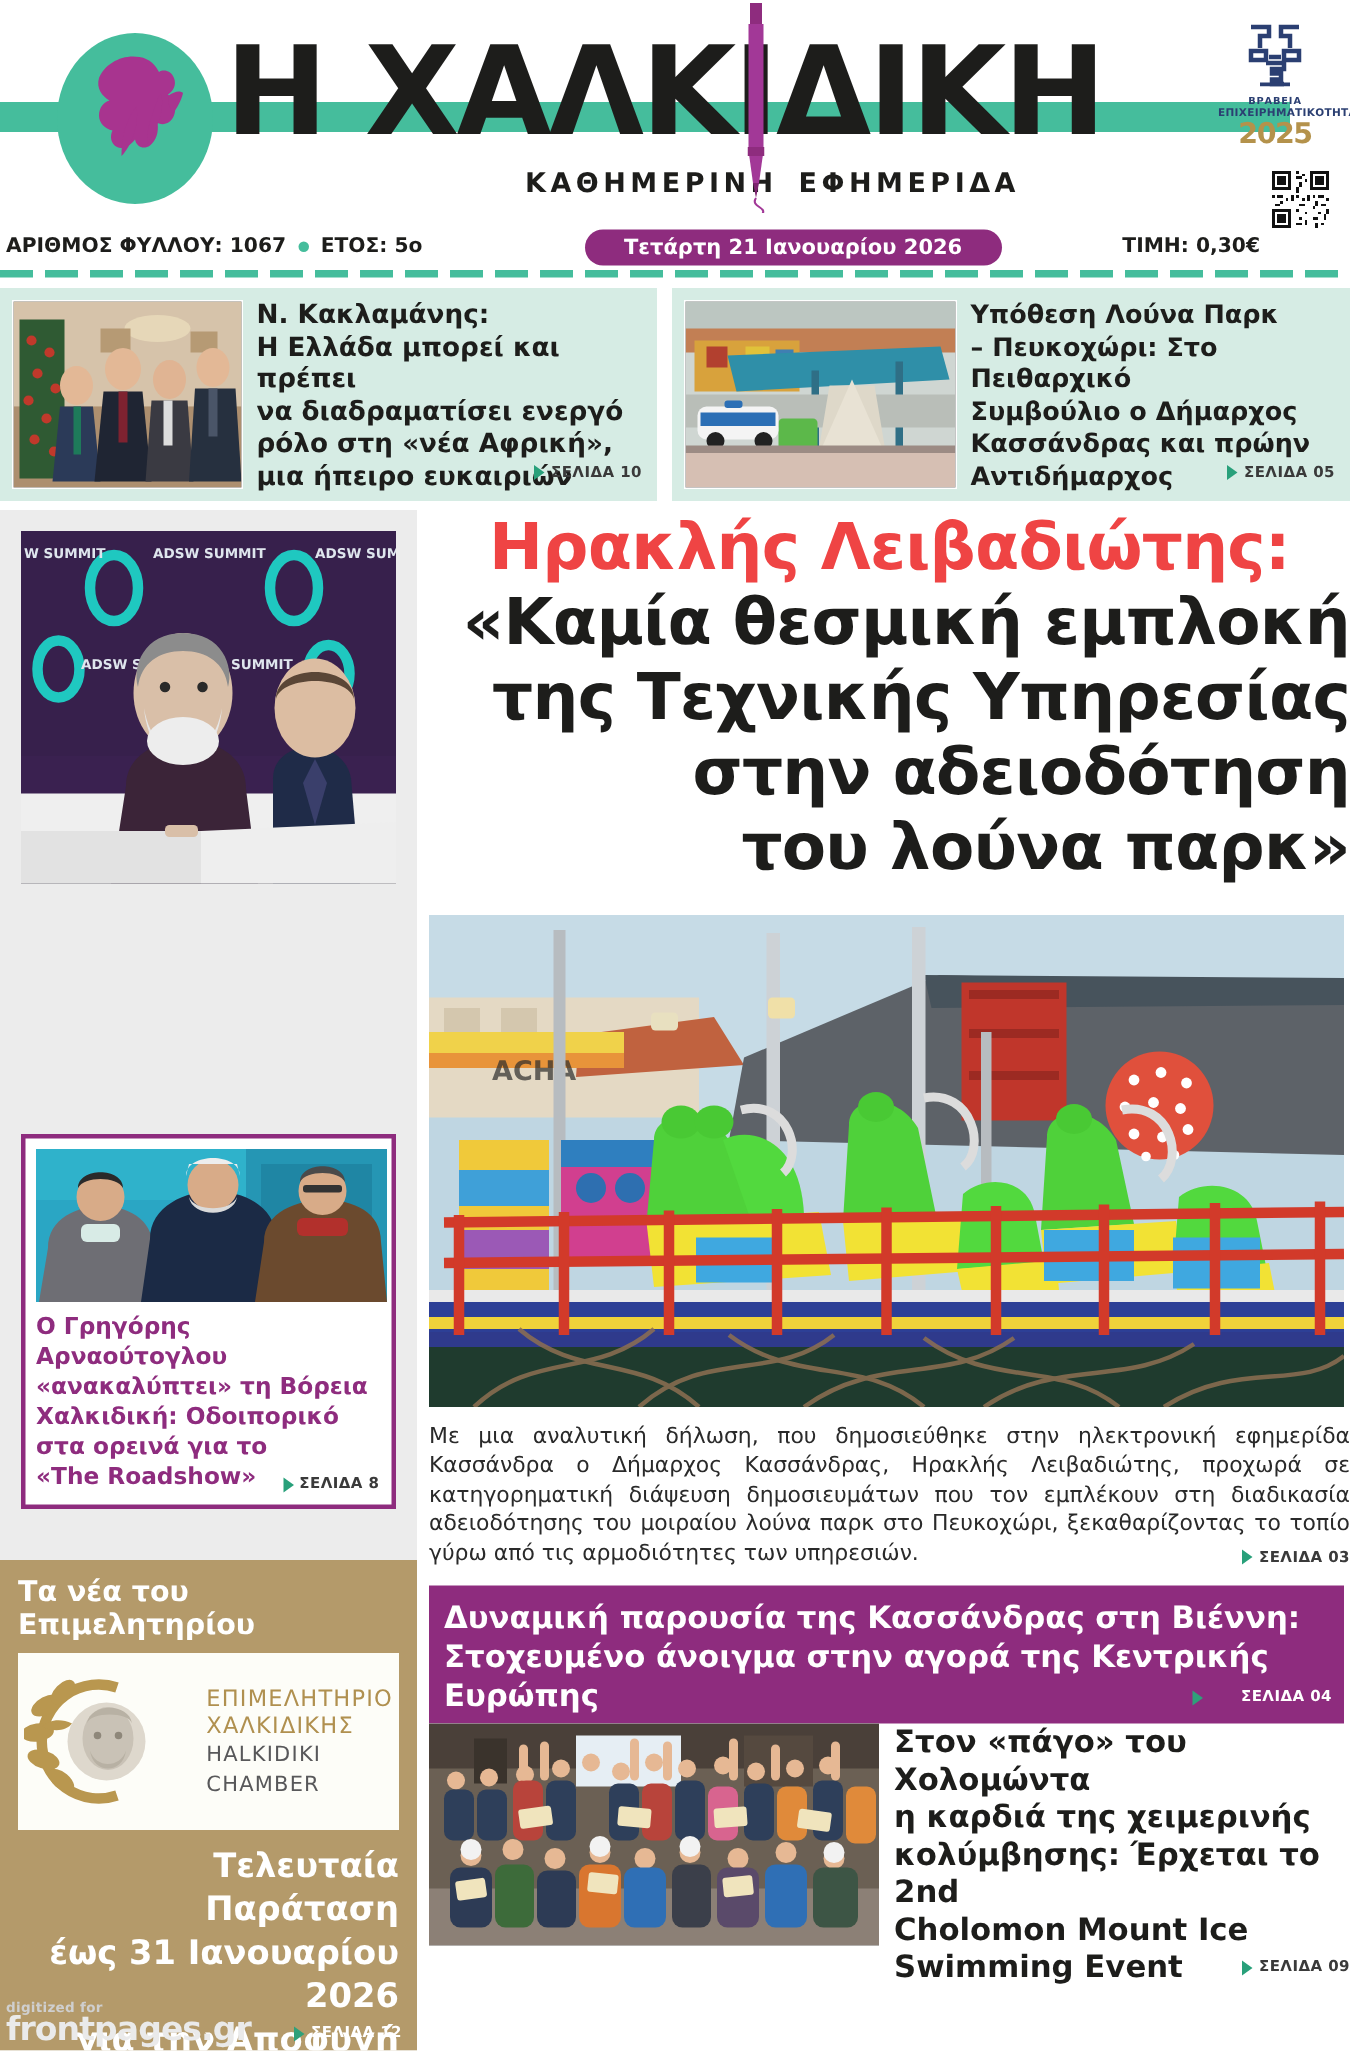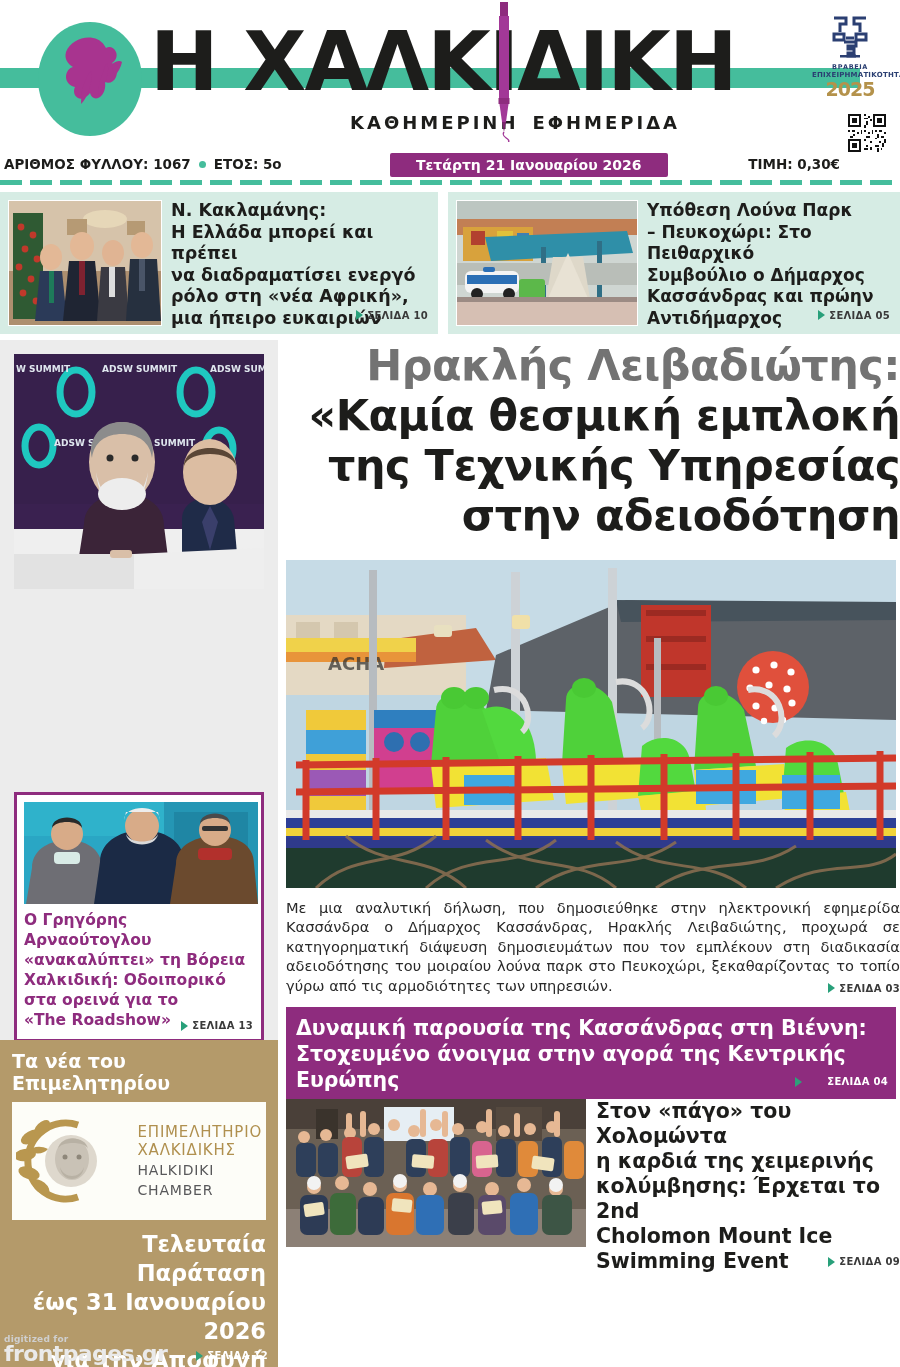--- a/index.html
+++ b/index.html
@@ -65,21 +65,21 @@
   
   .infobar{
     position:absolute;left:0;top:150px;width:900px;height:28px;
     display:flex;align-items:center;
   }
   .info-left{position:absolute;left:4px;font-size:13.5px;font-weight:bold;color:#1d1d1b;display:flex;align-items:center;gap:8px;}
   .info-dot{width:7px;height:7px;border-radius:50%;background:#45bd9c;display:inline-block;}
   .date-pill{
     position:absolute;left:390px;top:3px;
     background:#8e2c7e;color:#fff;font-weight:bold;font-size:14px;
-    padding:4px 26px;border-radius:2px;white-space:nowrap;
+    padding:4px 26px;border-radius:12px;white-space:nowrap;
   }
   .info-right{position:absolute;right:60px;font-size:13.5px;font-weight:bold;color:#1d1d1b;}
   .dashline{
     position:absolute;left:0;top:180px;width:900px;height:5px;
     background:repeating-linear-gradient(to right,#45bd9c 0 22px,transparent 22px 30px);
   }
 
   
   .teasers{position:absolute;left:0;top:192px;width:900px;height:142px;display:flex;gap:10px;}
   .teaser{background:#d6ece4;display:flex;padding:8px;box-sizing:border-box;}
@@ -107,21 +107,21 @@
   .leftcol{position:absolute;left:0;top:0;width:278px;height:1027px;background:#ececec;}
   .lc-photo{position:absolute;left:14px;top:14px;width:250px;height:235px;}
   .lc-head{
     position:absolute;left:14px;top:258px;width:252px;
     font-weight:bold;font-size:19px;line-height:24.5px;color:#1d1d1b;
   }
   .lc-head .accent{color:#8e2c7e;}
   .lc-pagemark{position:absolute;left:150px;top:400px;width:112px;}
 
   .lc-box{
-    position:absolute;left:14px;top:452px;width:250px;height:250px;
+    position:absolute;left:14px;top:416px;width:250px;height:250px;
     border:3px solid #8e2c7e;background:#fff;box-sizing:border-box;padding:7px;
   }
   .lc-box-photo{width:234px;height:102px;}
   .lc-box-head{
     margin-top:6px;font-weight:bold;font-size:15.5px;line-height:20px;color:#8e2c7e;
   }
   .lc-box-pagemark{position:absolute;right:8px;bottom:8px;}
 
   .chamber{
     position:absolute;left:0;top:700px;width:278px;height:327px;background:#b49a6a;
@@ -149,21 +149,21 @@
   }
   .wm-a{font-size:9px;font-weight:bold;color:#cfcfcf;letter-spacing:.2px;}
   .wm-b{font-size:22px;font-weight:bold;color:#eaeaea;letter-spacing:-.6px;margin-top:-1px;}
 
   
   .rightcol{position:absolute;left:286px;top:0;width:614px;height:1027px;}
   .main-head{
     font-weight:bold;font-size:43px;line-height:50px;color:#1d1d1b;
     text-align:right;letter-spacing:-.5px;
   }
-  .main-head .nm{color:#737373;display:block;}
+  .main-head .nm{color:#ef4444;display:block;text-align:center;}
   .main-photo{margin-top:20px;width:610px;height:328px;}
   .lede{
     margin-top:10px;font-size:14.6px;line-height:19.4px;color:#2a2a2a;text-align:justify;
     position:relative;
   }
   .lede-pagemark{position:absolute;right:0;bottom:-3px;}
   .purple-banner{
     margin-top:12px;width:610px;background:#8e2c7e;color:#fff;
     box-sizing:border-box;padding:8px 10px 6px 10px;position:relative;
     font-weight:bold;font-size:20.5px;line-height:26px;
@@ -461,21 +461,21 @@
             <rect x="178" y="24" width="26" height="5" rx="2" fill="#333"></rect>
           </svg>
         </div>
         <div class="lc-box-head" style="white-space:pre-line">Ο Γρηγόρης Αρναούτογλου
 «ανακαλύπτει» τη Βόρεια
 Χαλκιδική: Οδοιπορικό
 στα ορεινά για το
 «The Roadshow»</div>
         <div class="lc-box-pagemark pagemark">
           <i class="tri"></i>
-          <span>ΣΕΛΙΔΑ 13</span>
+          <span>ΣΕΛΙΔΑ 8</span>
         </div>
       </div>
 
       <div class="chamber">
         <div class="chamber-t">Τα νέα του Επιμελητηρίου</div>
         <div class="chamber-logo">
           <svg class="ch-wreath" viewBox="0 0 92 92">
             <path d="M62 10 A38 38 0 1 0 62 82" stroke="#b9974f" stroke-width="7" fill="none"></path>
             <g fill="#b9974f">
               <ellipse cx="15" cy="22" rx="11" ry="6" transform="rotate(-28 15 22)"></ellipse>
@@ -515,20 +515,21 @@
       </div>
     </div>
 
     <div class="rightcol">
 
       <div class="main-head">
         <span class="nm">Ηρακλής Λειβαδιώτης:</span>
         <span style="display:block">«Καμία θεσμική εμπλοκή</span>
         <span style="display:block">της Τεχνικής Υπηρεσίας</span>
         <span style="display:block">στην αδειοδότηση</span>
+        <span style="display:block">του λούνα παρκ»</span>
       </div>
 
       <div class="main-photo ph">
         <svg viewBox="0 0 610 328" width="610" height="328">
           <rect width="610" height="328" fill="#bfd6e2"></rect>
           <rect x="0" y="0" width="610" height="130" fill="#c6dbe6"></rect>
           <rect x="0" y="55" width="180" height="80" fill="#e4d9c4"></rect>
           <rect x="10" y="62" width="24" height="18" fill="#d4c7ae"></rect>
           <rect x="48" y="62" width="24" height="18" fill="#d4c7ae"></rect>
           <path d="M100 80 L190 68 L210 100 L98 108 Z" fill="#c0623f"></path>

